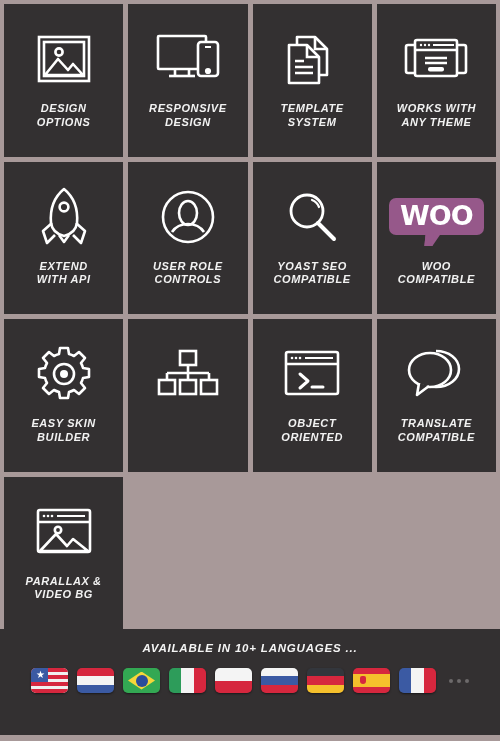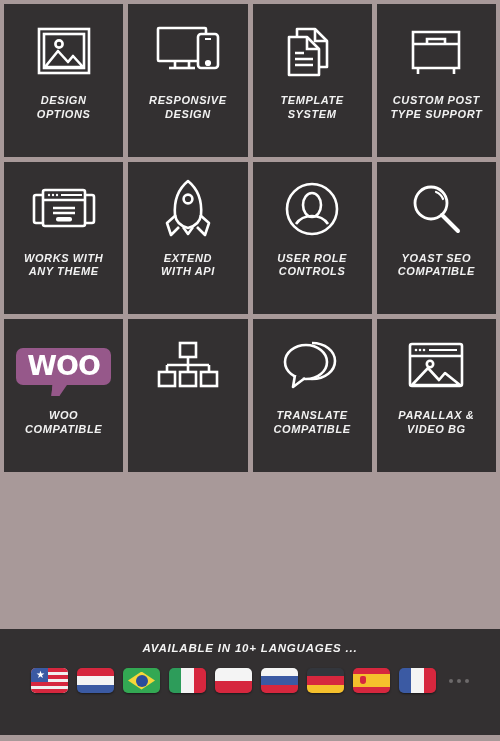--- a/index.html
+++ b/index.html
@@ -24,21 +24,21 @@
     box-sizing:border-box;
     height:629px;
     width:500px;
   }
   .tile{
     background:#333031;
     display:flex;
     flex-direction:column;
     align-items:center;
     justify-content:flex-start;
-    padding-top:8px;
+    padding-top:16px;
     box-sizing:border-box;
     overflow:hidden;
   }
   .tile .ico{
     height:78px;
     display:flex;
     align-items:center;
     justify-content:center;
     width:100%;
   }
@@ -177,32 +177,20 @@
           <path d="M32 9 v12 h12"></path>
           <path d="M6 17 h18 l12 12 v26 h-30 Z" fill="#333031" stroke-linejoin="round"></path>
           <path d="M24 17 v12 h12"></path>
           <path d="M12 33 h9 M12 39 h18 M12 45 h18"></path>
         </svg>
       </div>
       <div class="label">TEMPLATE
 SYSTEM</div>
     </div>
 
-    <div class="tile">
-      <div class="ico">
-        <svg width="62" height="58" viewBox="0 0 62 58" fill="none" stroke="#fff" stroke-width="2.6">
-          <path d="M8 10 h46 v36 h-46 Z"></path>
-          <path d="M8 22 h46"></path>
-          <path d="M22 22 v-5 h18 v5"></path>
-          <path d="M13 46 v6 M49 46 v6"></path>
-        </svg>
-      </div>
-      <div class="label">CUSTOM POST
-TYPE SUPPORT</div>
-    </div>
 
     <div class="tile">
       <div class="ico">
         <svg width="68" height="56" viewBox="0 0 68 56" fill="none" stroke="#fff" stroke-width="2.6">
           <rect x="4" y="14" width="14" height="28" rx="2" fill="#333031"></rect>
           <rect x="50" y="14" width="14" height="28" rx="2" fill="#333031"></rect>
           <rect x="13" y="9" width="42" height="36" rx="2" fill="#333031"></rect>
           <path d="M13 19 h42"></path>
           <circle cx="19" cy="14" r="1.2" fill="#fff" stroke="none"></circle>
           <circle cx="23" cy="14" r="1.2" fill="#fff" stroke="none"></circle>
@@ -261,35 +249,62 @@
           <div class="bubble">
               <span class="txt">WOO</span>
             </div>
           <div class="tail"></div>
         </div>
       </div>
       <div class="label">WOO
 COMPATIBLE</div>
     </div>
 
+    <div class="tile">
+      <div class="ico">
+        <svg width="60" height="60" viewBox="0 0 60 60" fill="none" stroke="#fff" stroke-width="2.6">
+          <path d="M26 4 h8 l1 6 a20 20 0 0 1 5 2 l5 -4 l6 6 l-4 5 a20 20 0 0 1 2 5 l6 1 v8 l-6 1 a20 20 0 0 1 -2 5 l4 5 l-6 6 l-5 -4 a20 20 0 0 1 -5 2 l-1 6 h-8 l-1 -6 a20 20 0 0 1 -5 -2 l-5 4 l-6 -6 l4 -5 a20 20 0 0 1 -2 -5 l-6 -1 v-8 l6 -1 a20 20 0 0 1 2 -5 l-4 -5 l6 -6 l5 4 a20 20 0 0 1 5 -2 Z" stroke-linejoin="round"></path>
+          <circle cx="30" cy="30" r="10"></circle>
+          <circle cx="30" cy="30" r="4" fill="#fff" stroke="none"></circle>
+        </svg>
+      </div>
+      <div class="label">EASY SKIN
+BUILDER</div>
+    </div>
 
     <div class="tile">
       <div class="ico">
         <svg width="64" height="54" viewBox="0 0 64 54" fill="none" stroke="#fff" stroke-width="2.6">
           <rect x="24" y="4" width="16" height="14"></rect>
           <path d="M32 18 v8"></path>
           <path d="M11 26 h42"></path>
           <path d="M11 26 v7 M32 26 v7 M53 26 v7"></path>
           <rect x="3" y="33" width="16" height="14"></rect>
           <rect x="24" y="33" width="16" height="14"></rect>
           <rect x="45" y="33" width="16" height="14"></rect>
         </svg>
       </div>
     </div>
 
+    <div class="tile">
+      <div class="ico">
+        <svg width="62" height="54" viewBox="0 0 62 54" fill="none" stroke="#fff" stroke-width="2.6">
+          <rect x="5" y="5" width="52" height="42" rx="2"></rect>
+          <path d="M5 17 h52"></path>
+          <circle cx="11" cy="11" r="1.3" fill="#fff" stroke="none"></circle>
+          <circle cx="15" cy="11" r="1.3" fill="#fff" stroke="none"></circle>
+          <circle cx="19" cy="11" r="1.3" fill="#fff" stroke="none"></circle>
+          <path d="M24 11 h28" stroke-width="2"></path>
+          <path d="M19 27 l8 7 l-8 7" stroke-width="3" stroke-linecap="round" stroke-linejoin="round"></path>
+          <path d="M31 40 h11" stroke-width="3" stroke-linecap="round"></path>
+        </svg>
+      </div>
+      <div class="label">OBJECT
+ORIENTED</div>
+    </div>
 
     <div class="tile">
       <div class="ico">
         <svg width="62" height="56" viewBox="0 0 62 56" fill="none" stroke="#fff" stroke-width="2.6">
           <path d="M31 5 C44 5 54 13 54 23 C54 33 44 41 31 41 C28 41 25 40.6 23 40" fill="#333031"></path>
           <ellipse cx="25" cy="24" rx="21" ry="17" fill="#333031"></ellipse>
           <path d="M14 37 L12 49 L24 40" fill="#333031" stroke-linejoin="round"></path>
         </svg>
       </div>
       <div class="label">TRANSLATE

